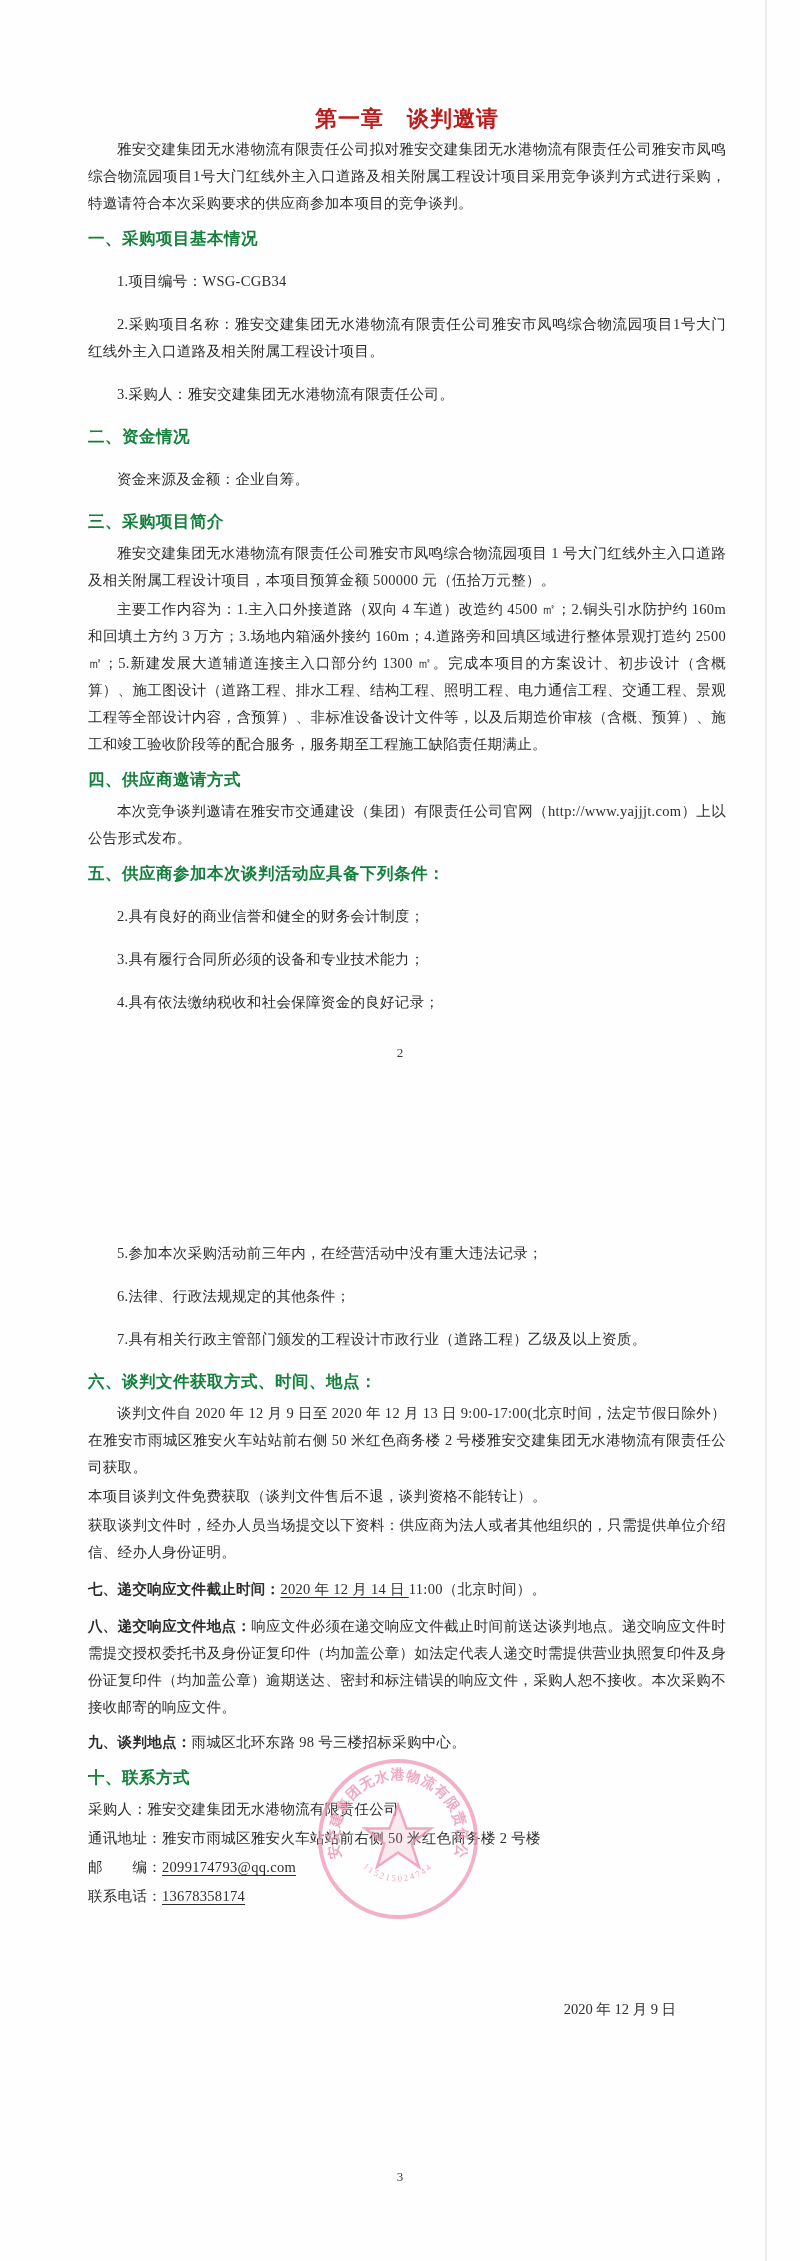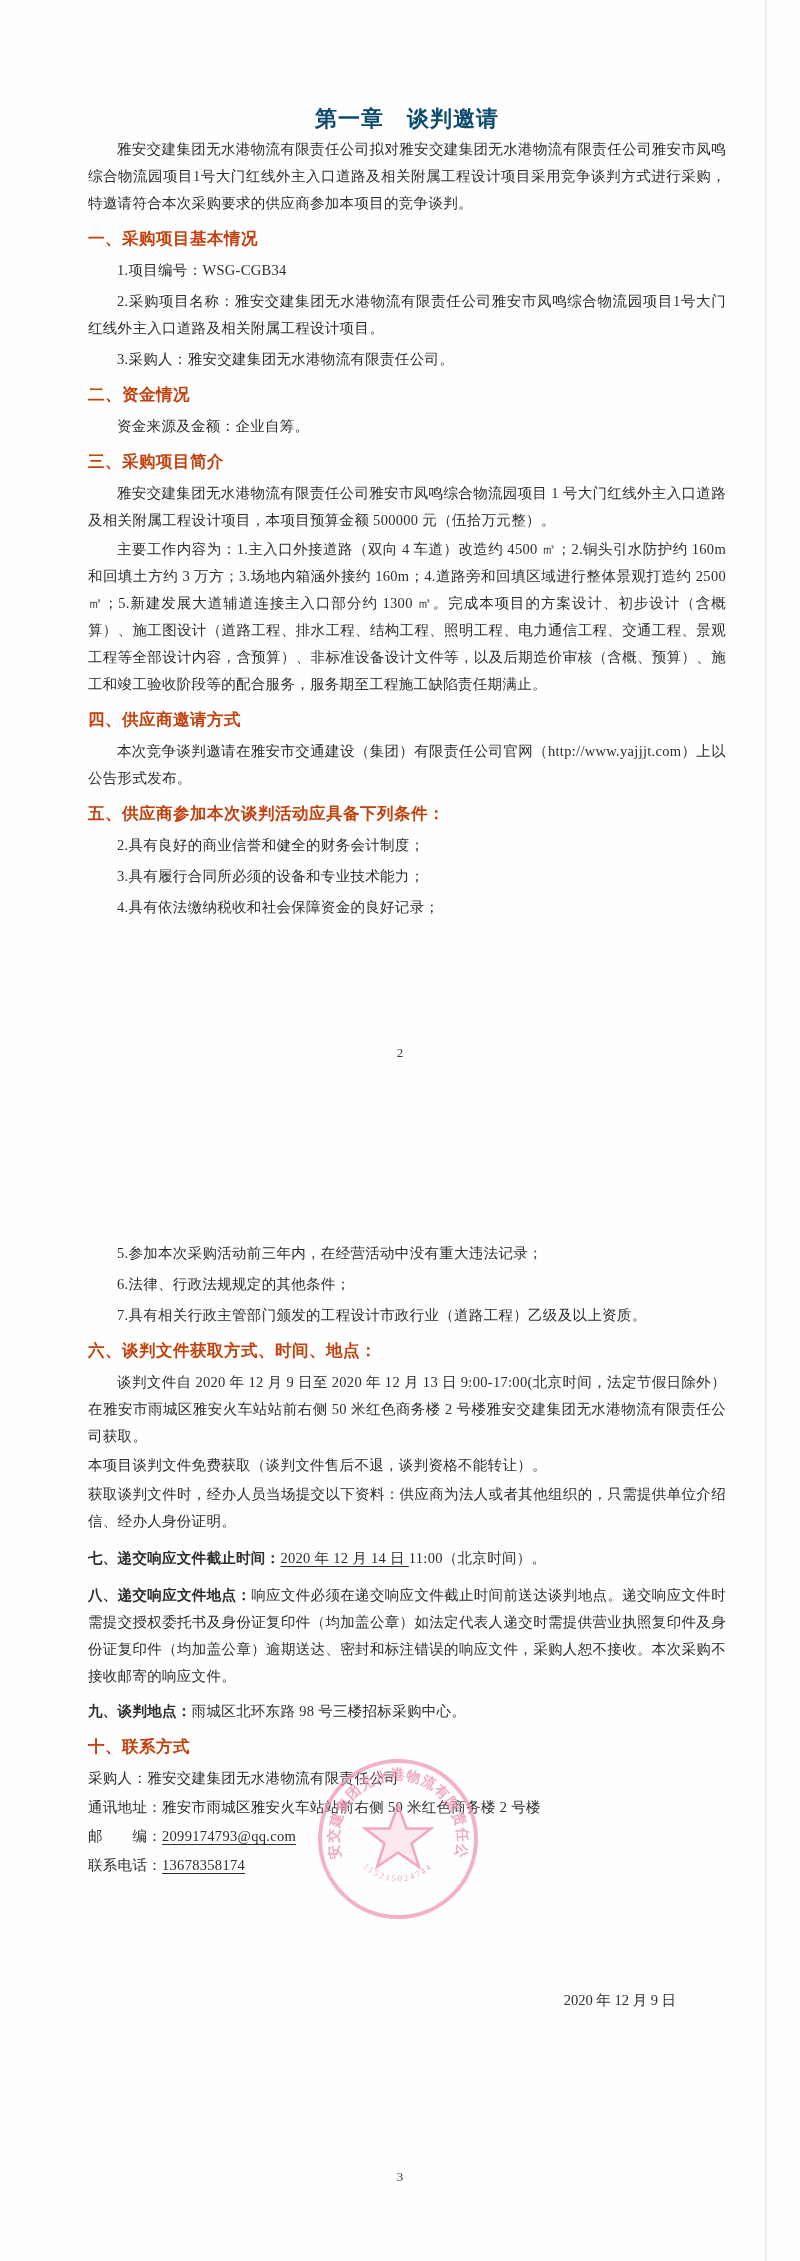--- a/index.html
+++ b/index.html
@@ -11,41 +11,41 @@
     color:#2d2d2d;
     overflow:hidden;
   }
   .scan-line{position:absolute;top:0;right:33px;width:2px;height:100%;background:#ededed;}
   .page{position:absolute;left:0;width:800px;}
   #page1{top:0;height:1140px;}
   #page2{top:1140px;height:1121px;}
   .content{padding:0 74px 0 88px;}
   .b-title{
     text-align:center;font-weight:bold;font-size:22px;line-height:30px;
-    padding-top:104px;letter-spacing:1px;color:#0c4a6e;
+    padding-top:104px;letter-spacing:1px;color:#b91c1c;
   }
   .b-heading{
     font-weight:bold;font-size:16.5px;line-height:26px;
-    margin:9px 0 5px 0;color:#c2410c;letter-spacing:0.5px;
+    margin:9px 0 5px 0;color:#15803d;letter-spacing:0.5px;
   }
   .b-para{
     font-size:14.5px;line-height:27px;text-indent:2em;text-align:justify;
     margin:2px 0;letter-spacing:0.3px;
   }
   .b-flush{
     font-size:14.5px;line-height:27px;text-align:justify;
     margin:2px 0;letter-spacing:0.3px;
   }
   .b-item{
     font-size:14.5px;line-height:27px;text-indent:2em;text-align:justify;
-    margin:4px 0;letter-spacing:0.3px;
+    margin:16px 0;letter-spacing:0.3px;
   }
   .b-date{
     font-size:14.5px;line-height:27px;text-align:right;
-    padding-right:50px;margin-top:108px;
+    padding-right:50px;margin-top:86px;
   }
   .run-b{font-weight:bold;}
   .run-u{text-decoration:underline;text-underline-offset:3px;}
   .page-number{
     position:absolute;left:0;width:100%;text-align:center;
     font-size:13px;color:#3a3a3a;
   }
   #page1 .page-number{bottom:79px;}
   #page2 .page-number{bottom:76px;}
   .stamp{

